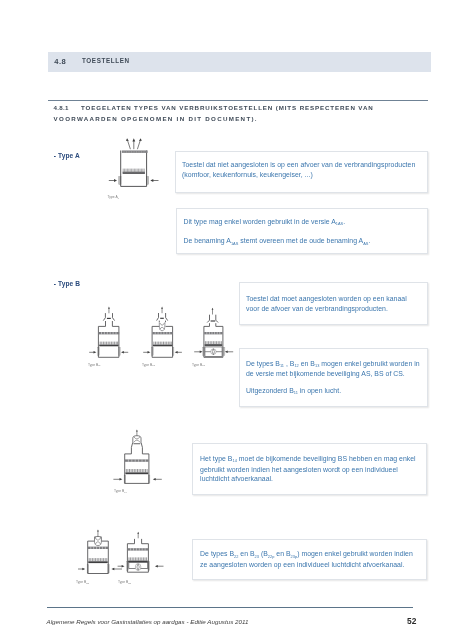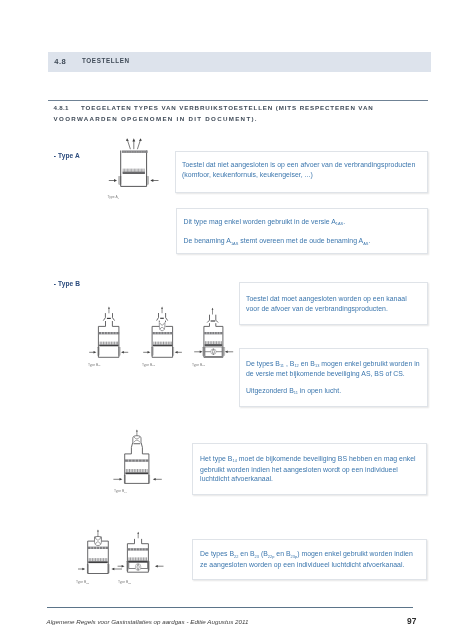--- a/index.html
+++ b/index.html
@@ -326,14 +326,14 @@
   </div>
   <div class="dg-cap" style="left:118px;top:580px;"><span>Type B</span><sub>23</sub></div>
 
   <div class="tbox" style="left:192.3px;top:539px;width:235.2px;height:40.5px;padding:9.4px 0 0 6.8px;">
     <p><span>De types B</span><sub>22</sub><span> en B</span><sub>23</sub><span> (B</span><sub>22p</sub><span> en B</span><sub>23p</sub><span>) mogen enkel gebruikt worden indien</span></p>
     <p>ze aangesloten worden op een individueel luchtdicht afvoerkanaal.</p>
   </div>
 
   <div class="footer-rule"></div>
   <div class="footer-text">Algemene Regels voor Gasinstallaties op aardgas - Editie Augustus 2011</div>
-  <div class="footer-page">97</div>
+  <div class="footer-page">52</div>
 </div>
 
 </body></html>

